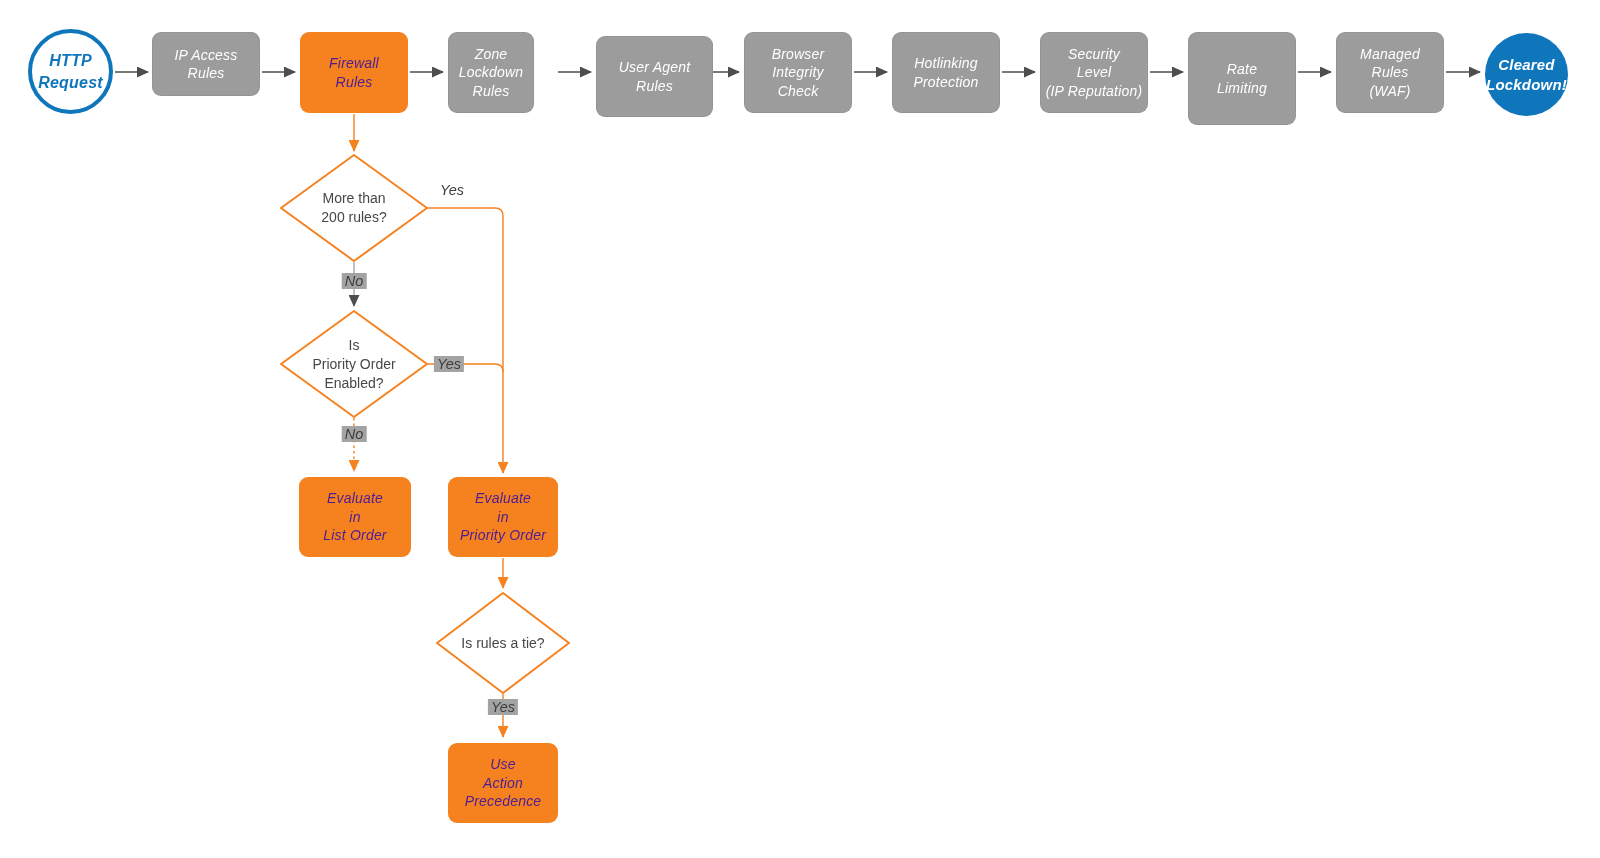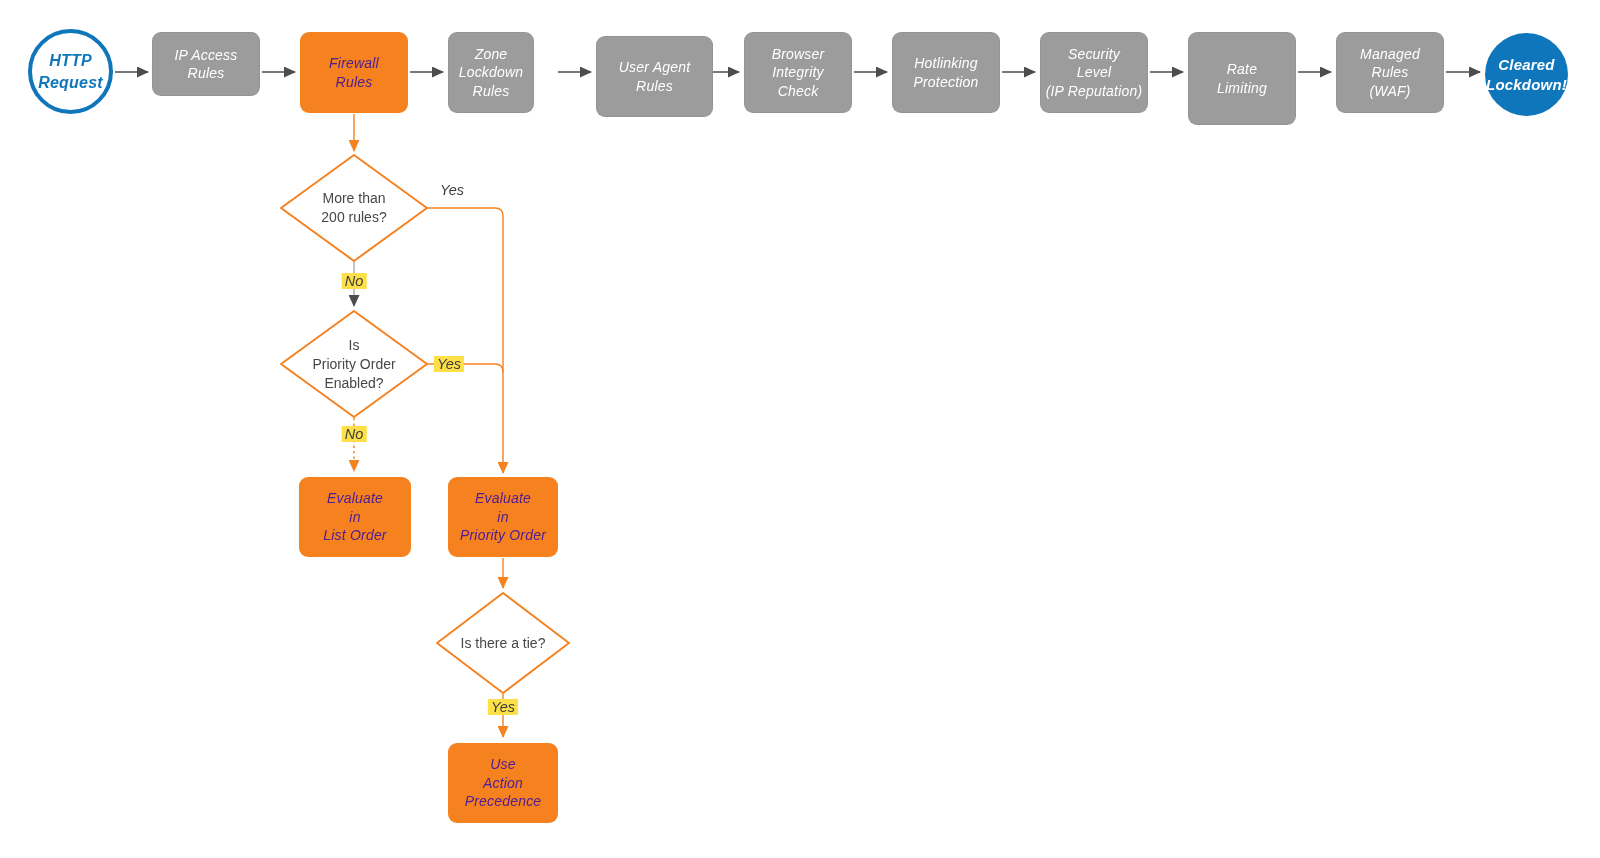--- a/index.html
+++ b/index.html
@@ -79,21 +79,21 @@
     line-height: 1.35;
   }
   .edge-label {
     position: absolute;
     transform: translate(-50%, -50%);
     font-style: italic;
     font-size: 14.5px;
     color: var(--edge_label_text);
   }
   .edge-label.bg {
-    background: #fde047;
+    background: #a3a3a3;
     padding: 0 3px;
   }
 </style>
 </head>
 <body>
 
 <div class="canvas">
 
   <svg class="edges" viewBox="0 0 1600 858">
     <defs>
@@ -154,21 +154,21 @@
 Rules
 (WAF)</div>
   <div class="node circle-end" style="left:1485px;top:33px;width:83px;height:83px">Cleared
 Lockdown!</div>
 
   <div class="decision-label" style="left:354px;top:208px">More than
 200 rules?</div>
   <div class="decision-label" style="left:354px;top:364px">Is
 Priority Order
 Enabled?</div>
-  <div class="decision-label" style="left:503px;top:643px">Is there a tie?</div>
+  <div class="decision-label" style="left:503px;top:643px">Is rules a tie?</div>
 
   <div class="node proc-orange" style="left:299px;top:477px;width:112px;height:80px">Evaluate
 in
 List Order</div>
   <div class="node proc-orange" style="left:448px;top:477px;width:110px;height:80px">Evaluate
 in
 Priority Order</div>
   <div class="node proc-orange" style="left:448px;top:743px;width:110px;height:80px">Use
 Action
 Precedence</div>

